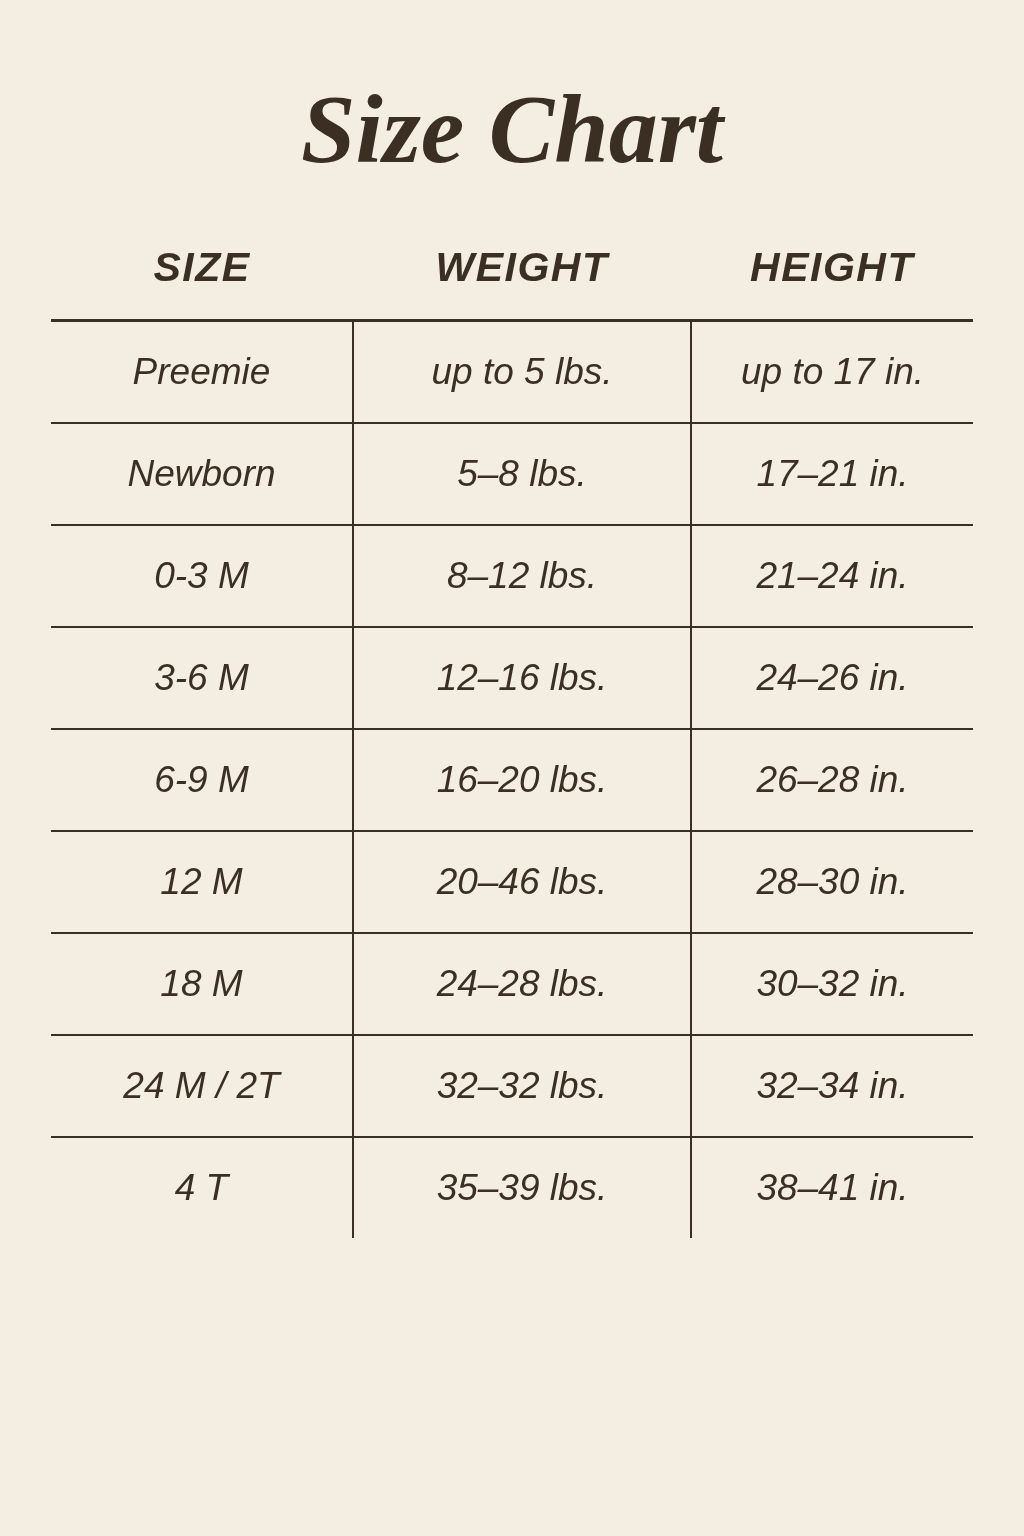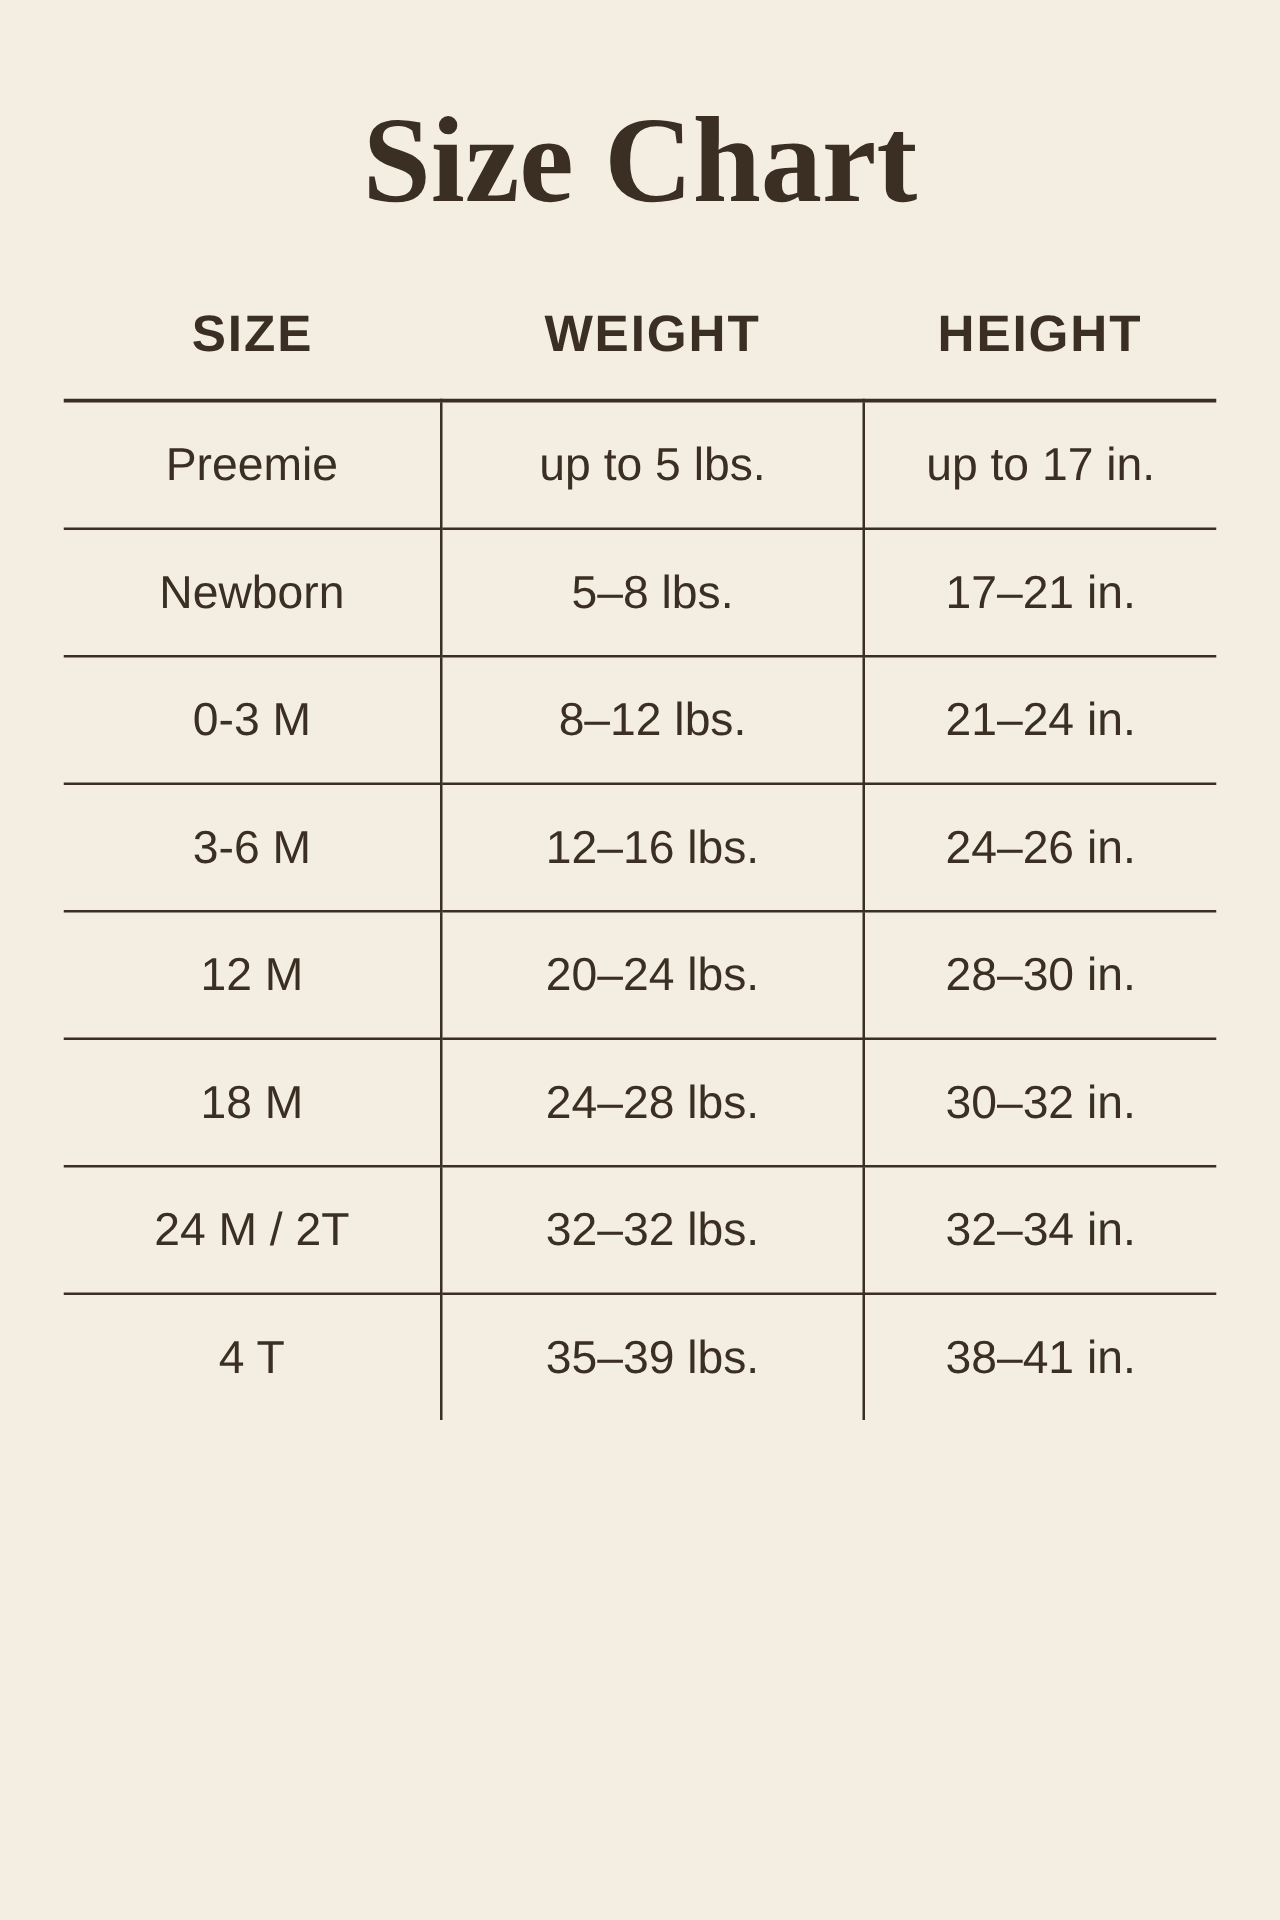--- a/index.html
+++ b/index.html
@@ -12,20 +12,21 @@
     background: #F3EDE2;
     font-family: "Liberation Sans", sans-serif;
     color: #3B2F23;
     overflow: hidden;
   }
   .page {
     position: relative;
     width: 1024px;
     height: 1536px;
     box-sizing: border-box;
+    font-style: italic;
   }
   .title {
     text-align: center;
     font-family: "Liberation Serif", serif;
     font-weight: bold;
     font-size: 98px;
     letter-spacing: 0px;
     color: #3B2F23;
     padding-top: 78px;
     line-height: 1.05;
@@ -106,22 +107,27 @@
         <td class="col-size">0-3 M</td>
         <td class="col-weight">8–12 lbs.</td>
         <td class="col-height">21–24 in.</td>
       </tr>
       <tr>
         <td class="col-size">3-6 M</td>
         <td class="col-weight">12–16 lbs.</td>
         <td class="col-height">24–26 in.</td>
       </tr>
       <tr>
+        <td class="col-size">6-9 M</td>
+        <td class="col-weight">16–20 lbs.</td>
+        <td class="col-height">26–28 in.</td>
+      </tr>
+      <tr>
         <td class="col-size">12 M</td>
-        <td class="col-weight">20–24 lbs.</td>
+        <td class="col-weight">20–46 lbs.</td>
         <td class="col-height">28–30 in.</td>
       </tr>
       <tr>
         <td class="col-size">18 M</td>
         <td class="col-weight">24–28 lbs.</td>
         <td class="col-height">30–32 in.</td>
       </tr>
       <tr>
         <td class="col-size">24 M / 2T</td>
         <td class="col-weight">32–32 lbs.</td>

